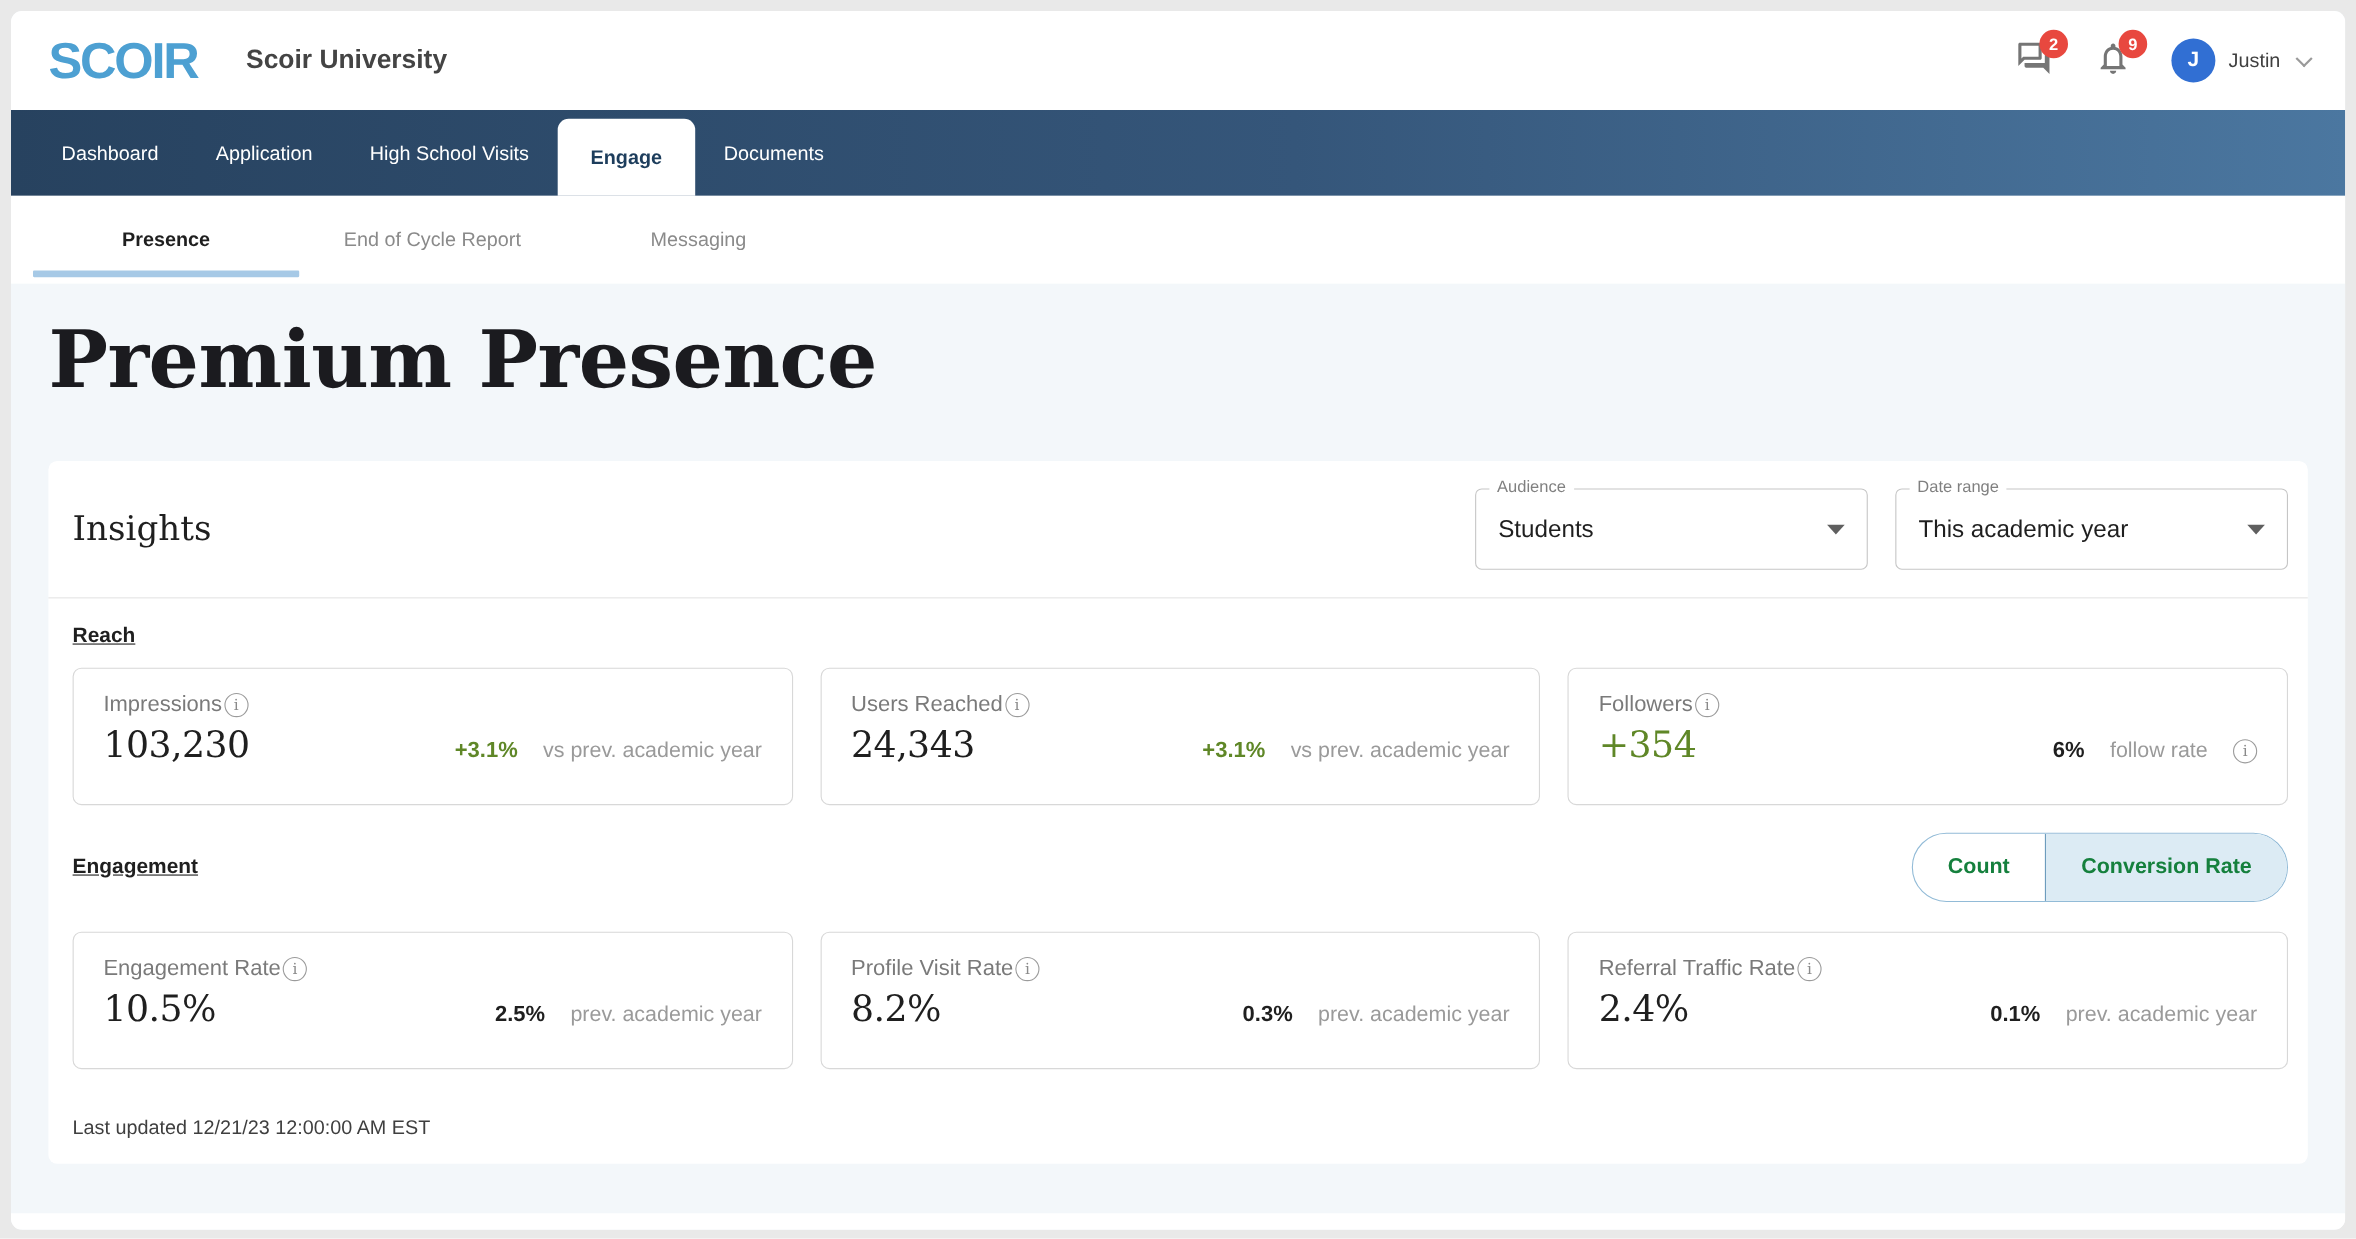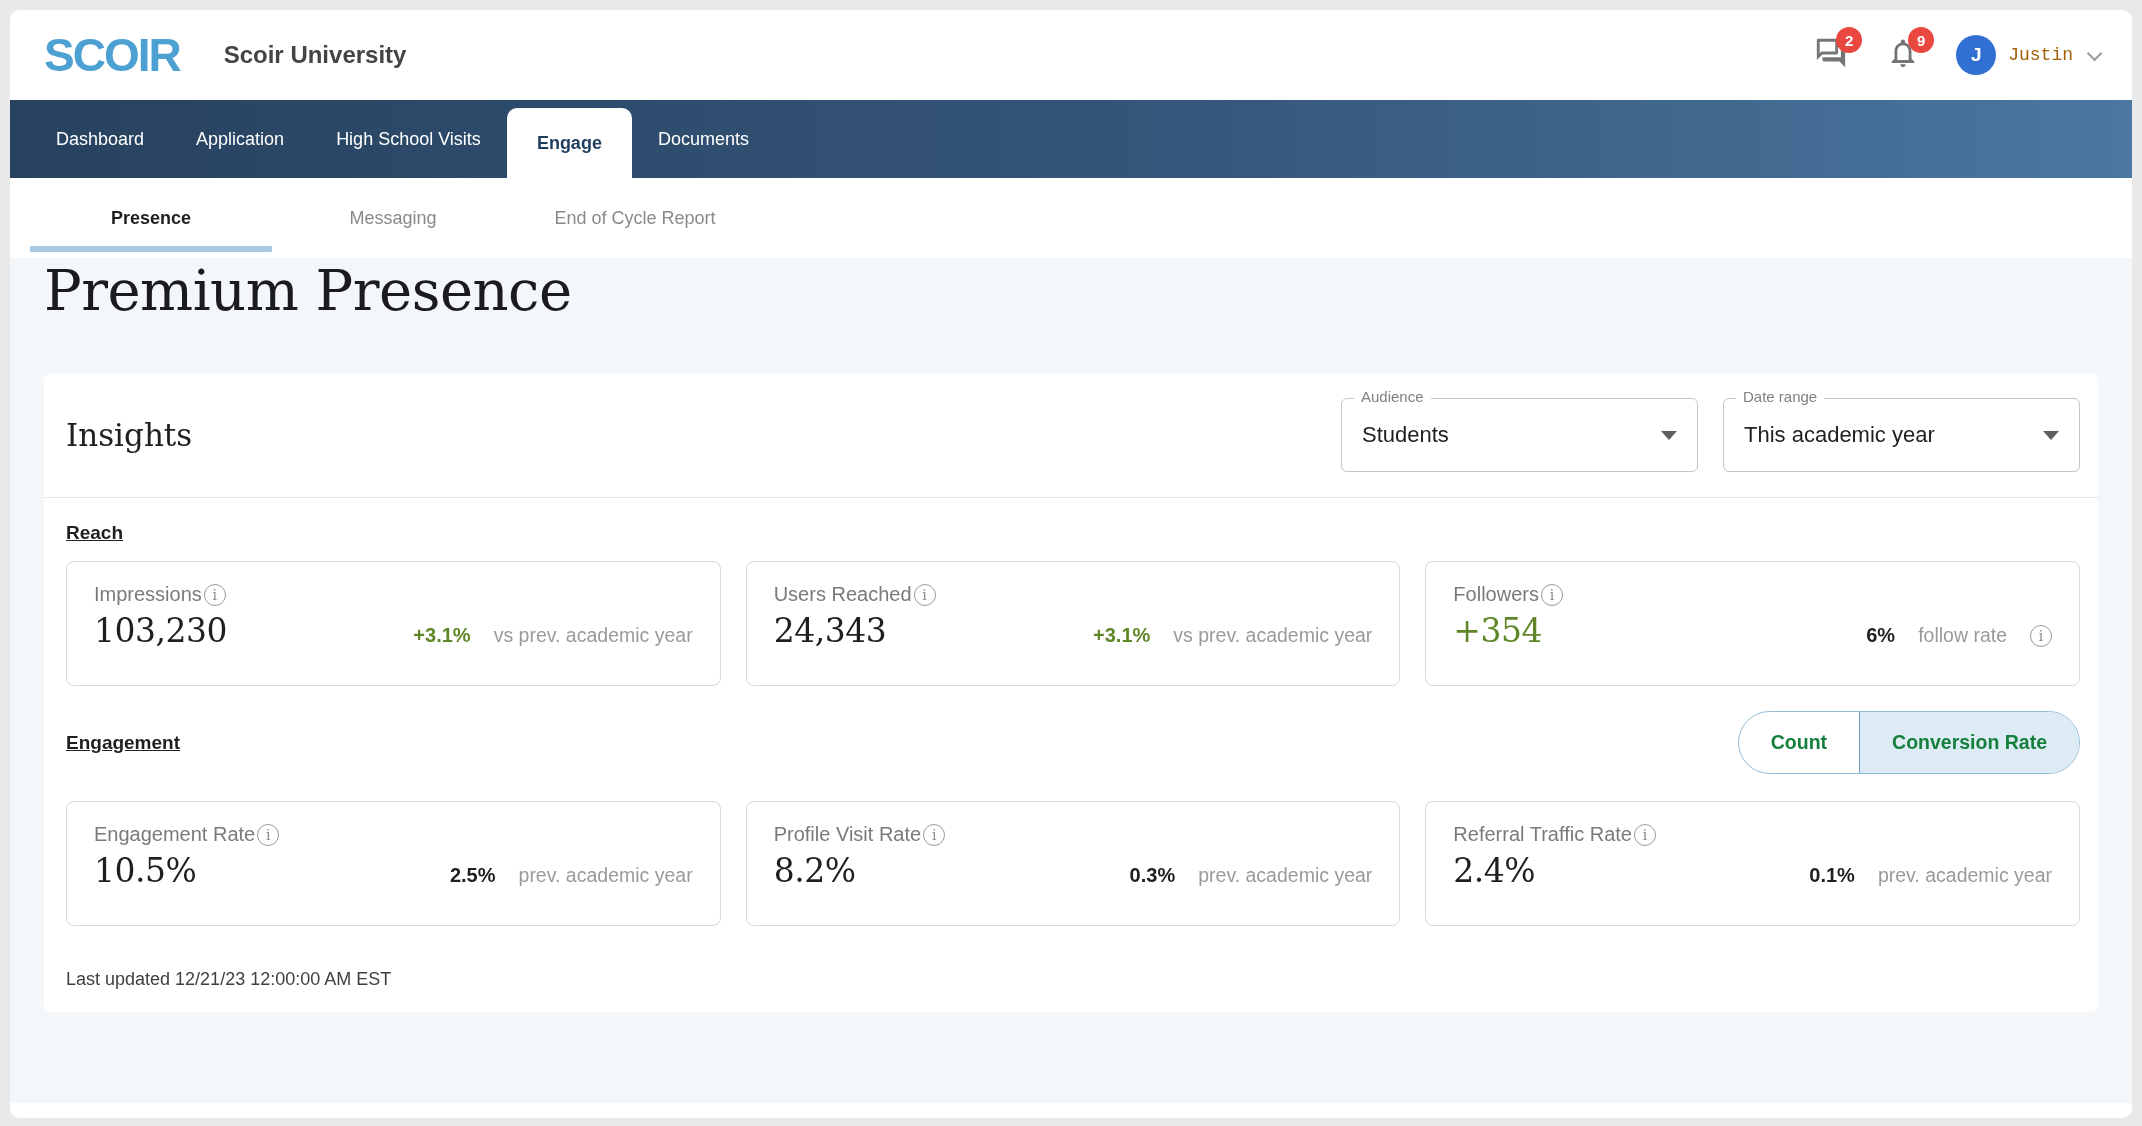--- a/index.html
+++ b/index.html
@@ -35,21 +35,21 @@
     min-width:26px; height:26px; border-radius:13px;
     background:#e8483f; color:#ffffff; font-size:15px; font-weight:700;
     display:flex; align-items:center; justify-content:center; padding:0 6px;
   }
   .user { display:flex; align-items:center; gap:12px; cursor:pointer; }
   .avatar {
     width:40px; height:40px; border-radius:50%; background:#316fd3;
     color:#ffffff; font-size:19px; font-weight:600;
     display:flex; align-items:center; justify-content:center;
   }
-  .user-name { font-size:18px; color:#a16207;font-family:Liberation Mono, monospace; }
+  .user-name { font-size:18px; color:#404040; }
   .chev {
     width:11px; height:11px; border-right:2px solid #9a9a9a; border-bottom:2px solid #9a9a9a;
     transform:rotate(45deg) translateY(-3px); margin-left:2px;
   }
   
   .navbar {
     height:78px; flex:0 0 auto;
     background:linear-gradient(90deg,#27425f 0%,#35567a 55%,#4b77a0 100%);
     display:flex; align-items:stretch; padding:0 20px;
   }
@@ -71,22 +71,22 @@
     font-size:18px; color:#8a8a8a; cursor:pointer; position:relative;
   }
   .subtab.active { color:#1f1f1f; font-weight:700; }
   .subtab-underline {
     position:absolute; left:0; right:0; bottom:6px; height:6px;
     background:#a6c9e6; border-radius:1px;
   }
   
   .content { flex:1 1 auto; padding:0 34px; background:#f3f7fa; }
   .page-title {
-    font-family:"DejaVu Serif", serif; font-weight:400;
-    font-size:56px; color:#1b1b1f; letter-spacing:-0.5px;
+    margin-top:26px; font-family:"DejaVu Serif", serif; font-weight:700;
+    font-size:72px; color:#1b1b1f; letter-spacing:-0.5px;
   }
   .insights-card { margin-top:50px; background:#ffffff; border-radius:8px; }
   .card-header {
     display:flex; align-items:center; justify-content:space-between;
     padding:25px 18px 25px 22px;
   }
   .insights-heading { font-family:"DejaVu Serif", serif; font-size:31px; color:#1f1f1f; font-weight:400; }
   .filters { display:flex; gap:25px; }
   .select {
     width:357px; height:74px; border:1px solid #c6c6c6; border-radius:6px;
@@ -176,22 +176,22 @@
     <div class="nav-item">High School Visits</div>
     <div class="nav-item active">Engage</div>
     <div class="nav-item">Documents</div>
   </div>
 
   <div class="subtabs">
     <div class="subtab active">
       <span>Presence</span>
       <div class="subtab-underline"></div>
     </div>
+    <div class="subtab">End of Cycle Report</div>
     <div class="subtab">Messaging</div>
-    <div class="subtab">End of Cycle Report</div>
   </div>
 
   <div class="content">
     <div class="page-title">Premium Presence</div>
 
     <div class="insights-card">
       <div class="card-header">
         <div class="insights-heading">Insights</div>
         <div class="filters">
           <div class="select">

